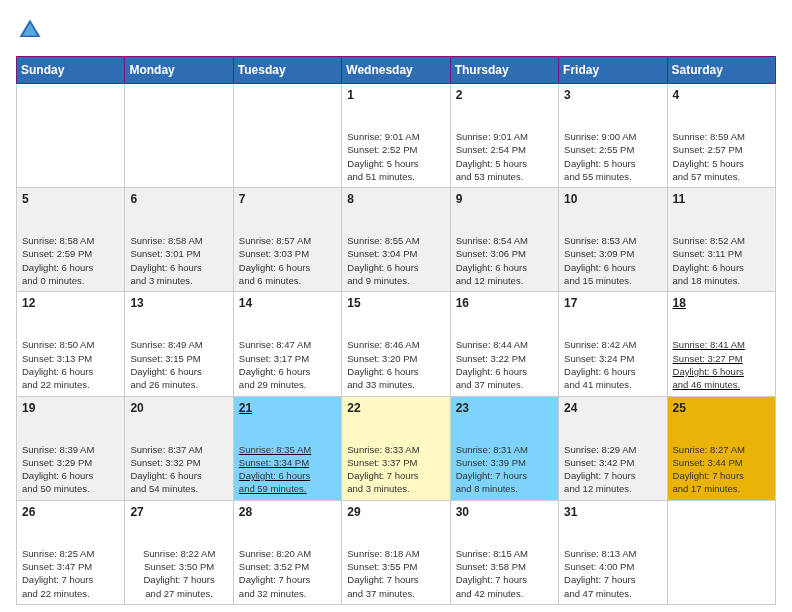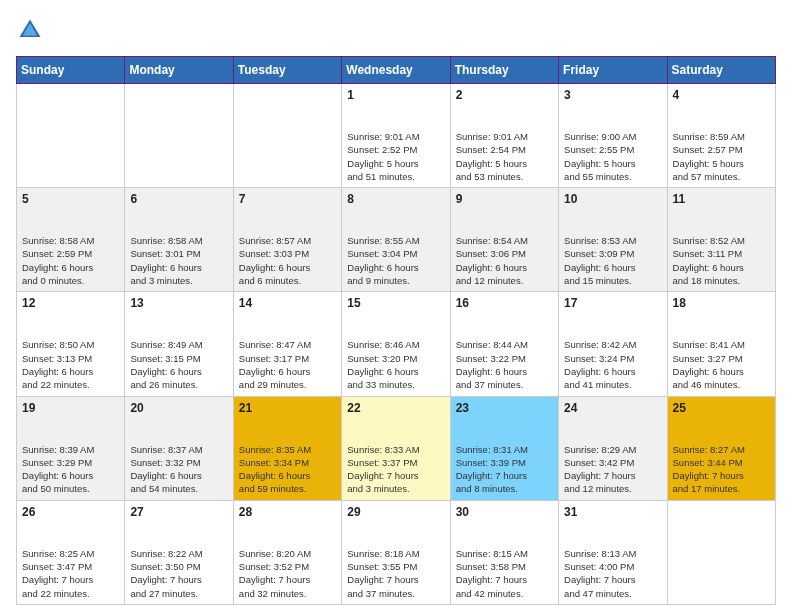--- a/index.html
+++ b/index.html
@@ -243,21 +243,21 @@
 Daylight: 6 hours
 and 37 minutes.</div>
         </td>
         <td style="background: rgb(255, 255, 255);">
           <div class="day-num">17</div>
           <div class="day-info" style="white-space: pre-line;">Sunrise: 8:42 AM
 Sunset: 3:24 PM
 Daylight: 6 hours
 and 41 minutes.</div>
         </td>
-        <td style="background: rgb(255, 255, 255);">
+        <td style="background: rgb(255, 255, 255); text-decoration: underline;">
           <div class="day-num">18</div>
           <div class="day-info" style="white-space: pre-line;">Sunrise: 8:41 AM
 Sunset: 3:27 PM
 Daylight: 6 hours
 and 46 minutes.</div>
         </td>
       </tr>
       <tr>
         <td style="background: rgb(240, 240, 240);">
           <div class="day-num">19</div>
@@ -266,21 +266,21 @@
 Daylight: 6 hours
 and 50 minutes.</div>
         </td>
         <td style="background: rgb(240, 240, 240);">
           <div class="day-num">20</div>
           <div class="day-info" style="white-space: pre-line;">Sunrise: 8:37 AM
 Sunset: 3:32 PM
 Daylight: 6 hours
 and 54 minutes.</div>
         </td>
-        <td style="background: #eab308;">
+        <td style="background: #7dd3fc; text-decoration: underline;">
           <div class="day-num">21</div>
           <div class="day-info" style="white-space: pre-line;">Sunrise: 8:35 AM
 Sunset: 3:34 PM
 Daylight: 6 hours
 and 59 minutes.</div>
         </td>
         <td style="background: #fef9c3;">
           <div class="day-num">22</div>
           <div class="day-info" style="white-space: pre-line;">Sunrise: 8:33 AM
 Sunset: 3:37 PM
@@ -312,21 +312,21 @@
       <tr>
         <td style="background: rgb(255, 255, 255);">
           <div class="day-num">26</div>
           <div class="day-info" style="white-space: pre-line;">Sunrise: 8:25 AM
 Sunset: 3:47 PM
 Daylight: 7 hours
 and 22 minutes.</div>
         </td>
         <td style="background: rgb(255, 255, 255);">
           <div class="day-num">27</div>
-          <div class="day-info" style="white-space: pre-line;">Sunrise: 8:22 AM
+          <div class="day-info" style="white-space: pre-line; text-align: center;">Sunrise: 8:22 AM
 Sunset: 3:50 PM
 Daylight: 7 hours
 and 27 minutes.</div>
         </td>
         <td style="background: rgb(255, 255, 255);">
           <div class="day-num">28</div>
           <div class="day-info" style="white-space: pre-line;">Sunrise: 8:20 AM
 Sunset: 3:52 PM
 Daylight: 7 hours
 and 32 minutes.</div>

